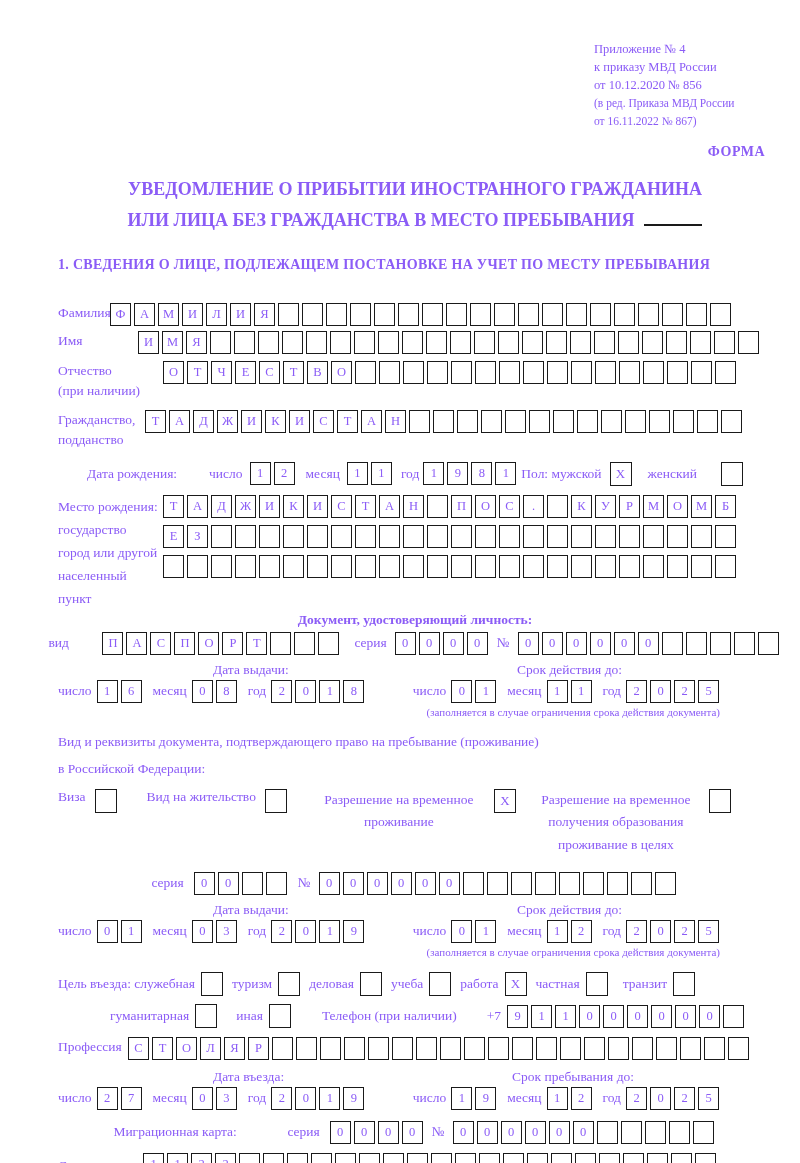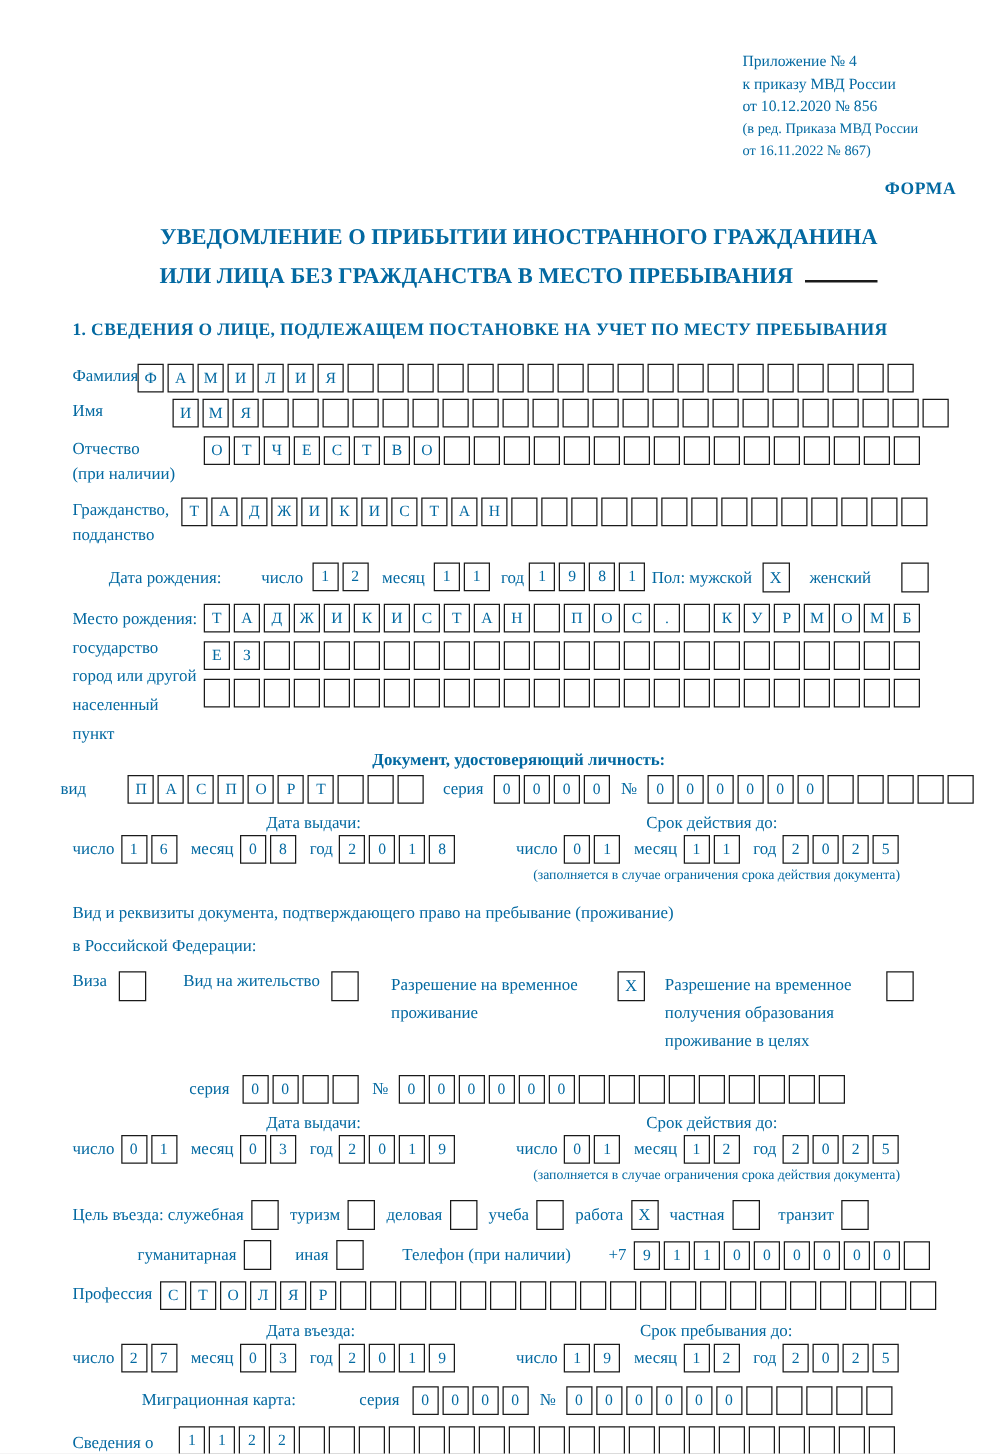--- a/index.html
+++ b/index.html
@@ -1,17 +1,17 @@
 <!DOCTYPE html>
 <html><head>
 <meta charset="utf-8">
 <style>
   html,body{margin:0;padding:0;background:#e8e8e8;}
   .page{
-    width:800px;height:1163px;margin:0 auto;background:#ffffff;color:#0369a1;
+    width:800px;height:1163px;margin:0 auto;background:#ffffff;color:#8b5cf6;
     font-family:"Liberation Serif","DejaVu Serif",serif;font-size:13.5px;
     box-sizing:border-box;padding:40px 28px 0 58px;position:relative;overflow:hidden;
   }
   
   .hdr{display:flex;justify-content:flex-end;}
   .hdr-inner{width:178px;flex:none;}
   .hdr-line{font-size:12.5px;line-height:1.45;white-space:nowrap;}
   .hdr-sub{font-size:11.5px;line-height:1.45;white-space:nowrap;margin-top:1px;}
   .forma{text-align:right;padding-right:7px;font-weight:bold;font-size:14px;margin-top:14px;letter-spacing:.5px;}
   
@@ -34,21 +34,21 @@
   .dlbl-row{display:flex;margin-top:7px;}
   .dcells-row{display:flex;align-items:center;margin-top:2px;justify-content:center;}
   .dgroup{display:flex;align-items:center;}
   .dgroup .lbl{margin-right:5px;}
   .dgroup .cells{margin-right:8px;}
   .note-r{text-align:right;padding-right:52px;font-size:11px;margin-top:3px;}
   .plain{margin-top:14px;line-height:1.5;}
   .chk-row{display:flex;align-items:flex-start;margin-top:10px;}
   .chk-item{display:flex;align-items:flex-start;}
   .chk-item .txt{margin-right:9px;}
-  .ctr{text-align:left;line-height:1.65;}
+  .ctr{text-align:center;line-height:1.65;}
   .purpose-row{display:flex;align-items:center;margin-top:14px;}
   .purpose-row .txt{margin-right:6px;}
   .purpose-row .cbox{margin-right:9px;}
 </style>
 </head>
 <body>
 
 <div class="page">
 
   <div class="hdr">
@@ -62,21 +62,21 @@
   </div>
   <div class="forma">ФОРМА</div>
 
   <div class="title">
     <div>УВЕДОМЛЕНИЕ О ПРИБЫТИИ ИНОСТРАННОГО ГРАЖДАНИНА</div>
     <div><span>ИЛИ ЛИЦА БЕЗ ГРАЖДАНСТВА В МЕСТО ПРЕБЫВАНИЯ</span><span class="t-underline"></span></div>
   </div>
 
   <div class="sec-h">1. СВЕДЕНИЯ О ЛИЦЕ, ПОДЛЕЖАЩЕМ ПОСТАНОВКЕ НА УЧЕТ ПО МЕСТУ ПРЕБЫВАНИЯ</div>
 
-  <div class="f-row" style="margin-top:18px;">
+  <div class="f-row" style="margin-top:30px;">
     <div class="lbl w52">Фамилия</div>
     <div class="cells">
         <span class="cell">Ф</span>
         <span class="cell">А</span>
         <span class="cell">М</span>
         <span class="cell">И</span>
         <span class="cell">Л</span>
         <span class="cell">И</span>
         <span class="cell">Я</span>
         <span class="cell"></span>

